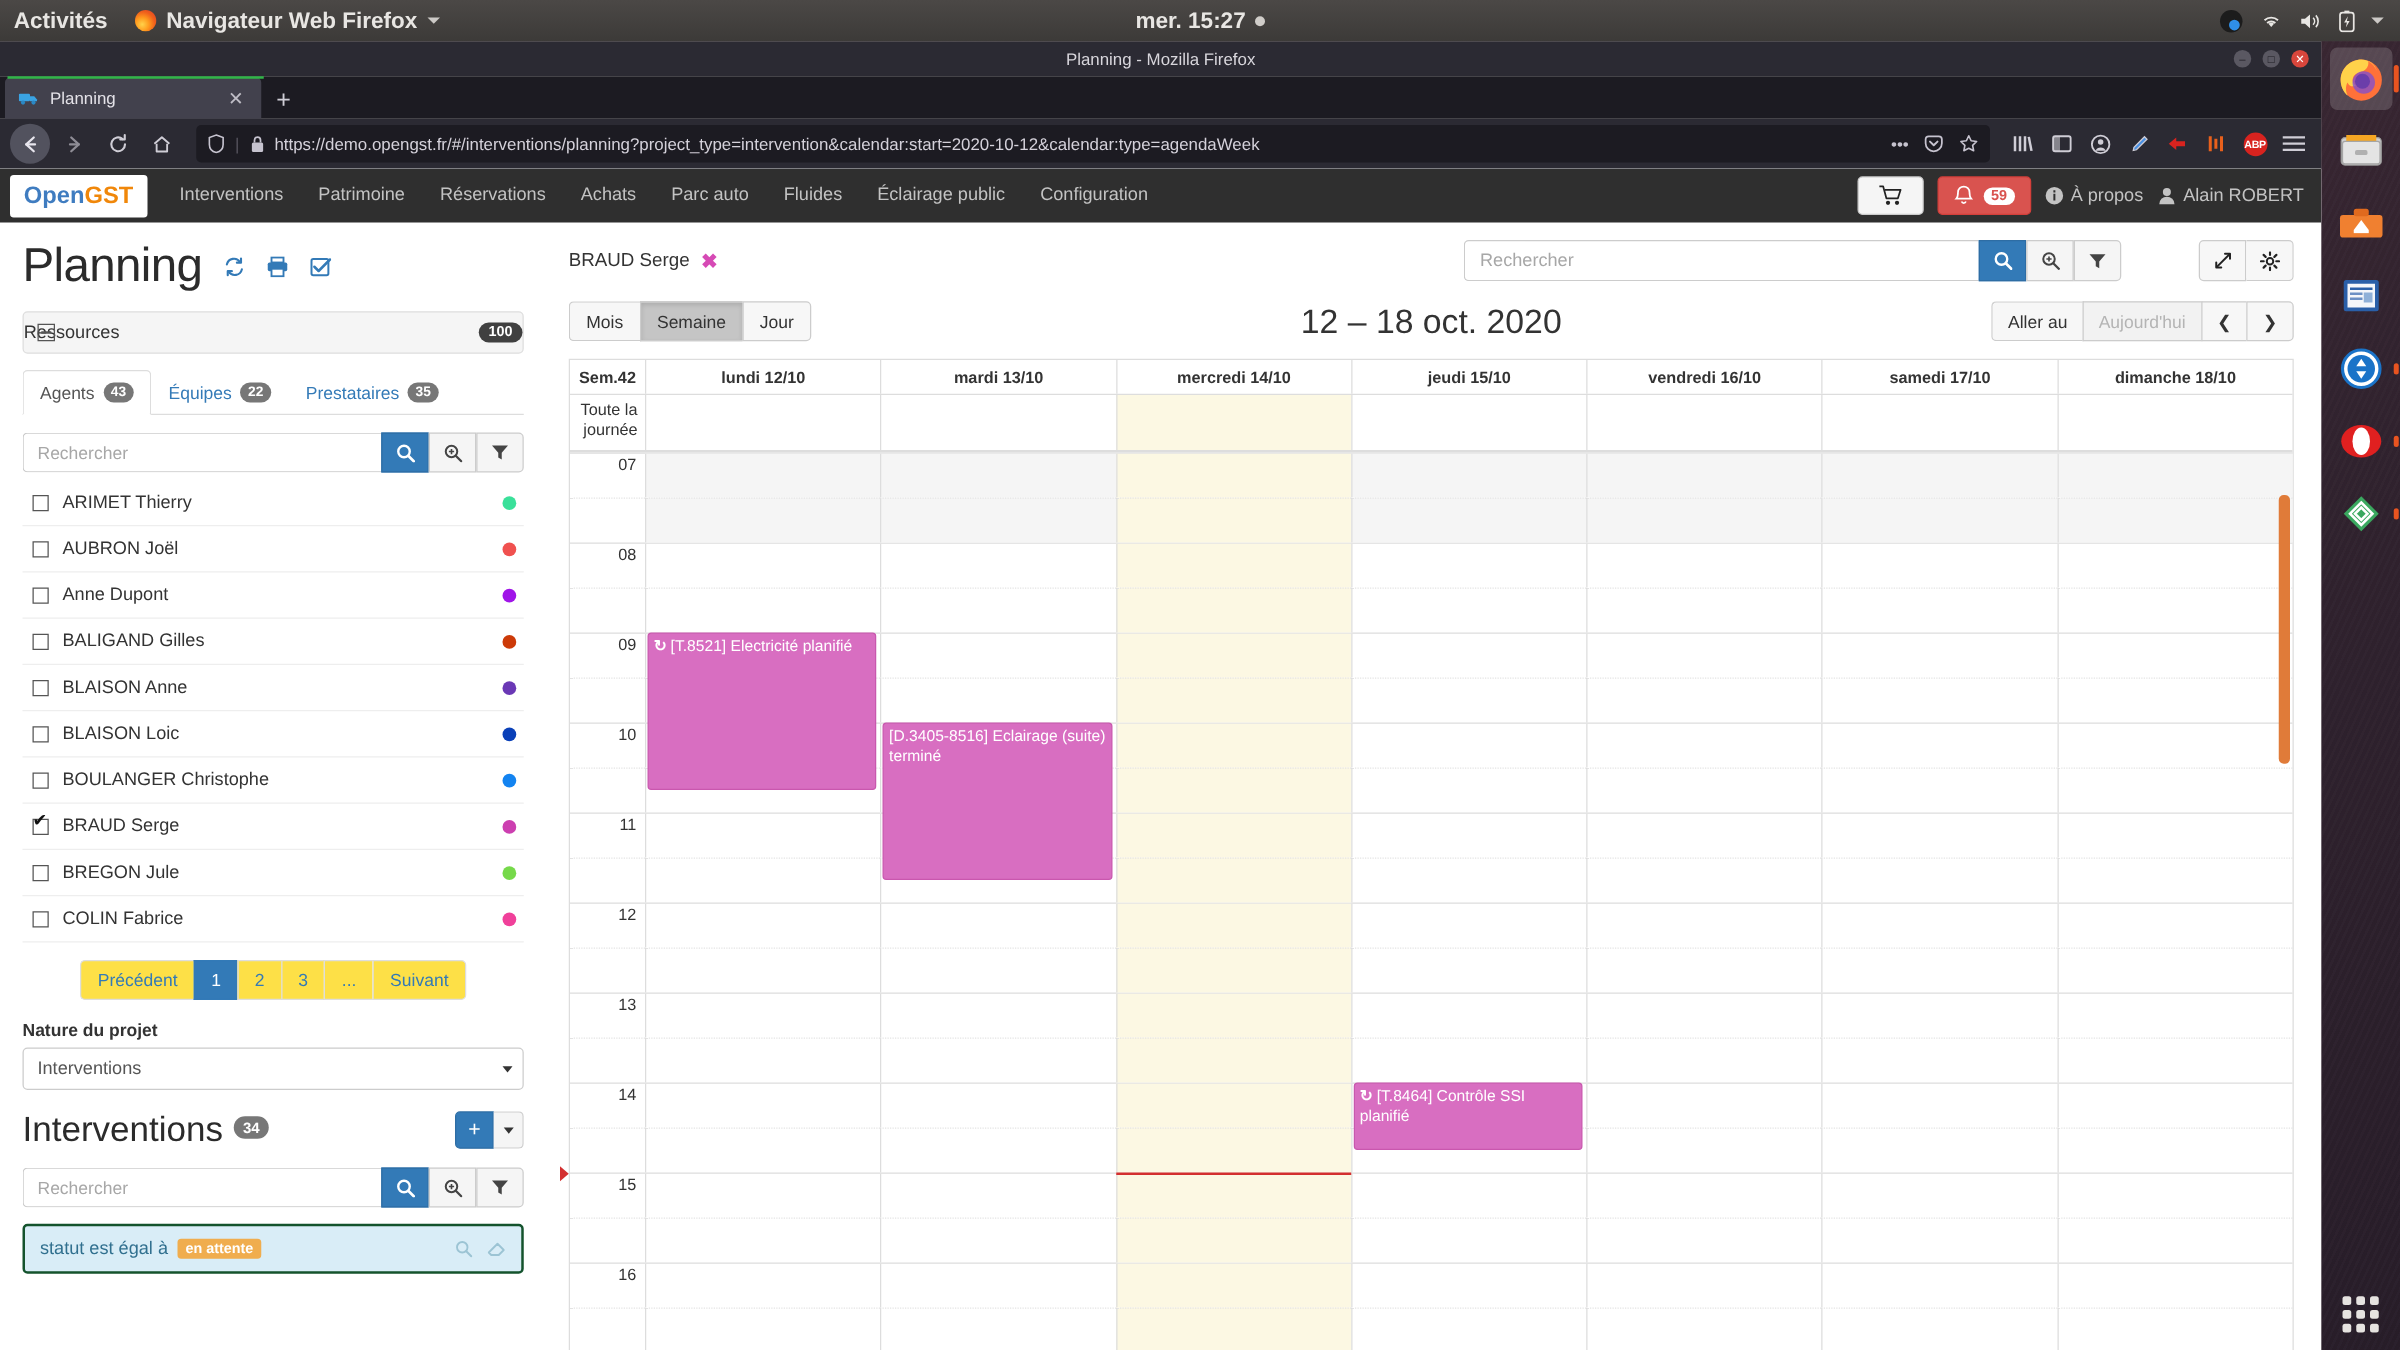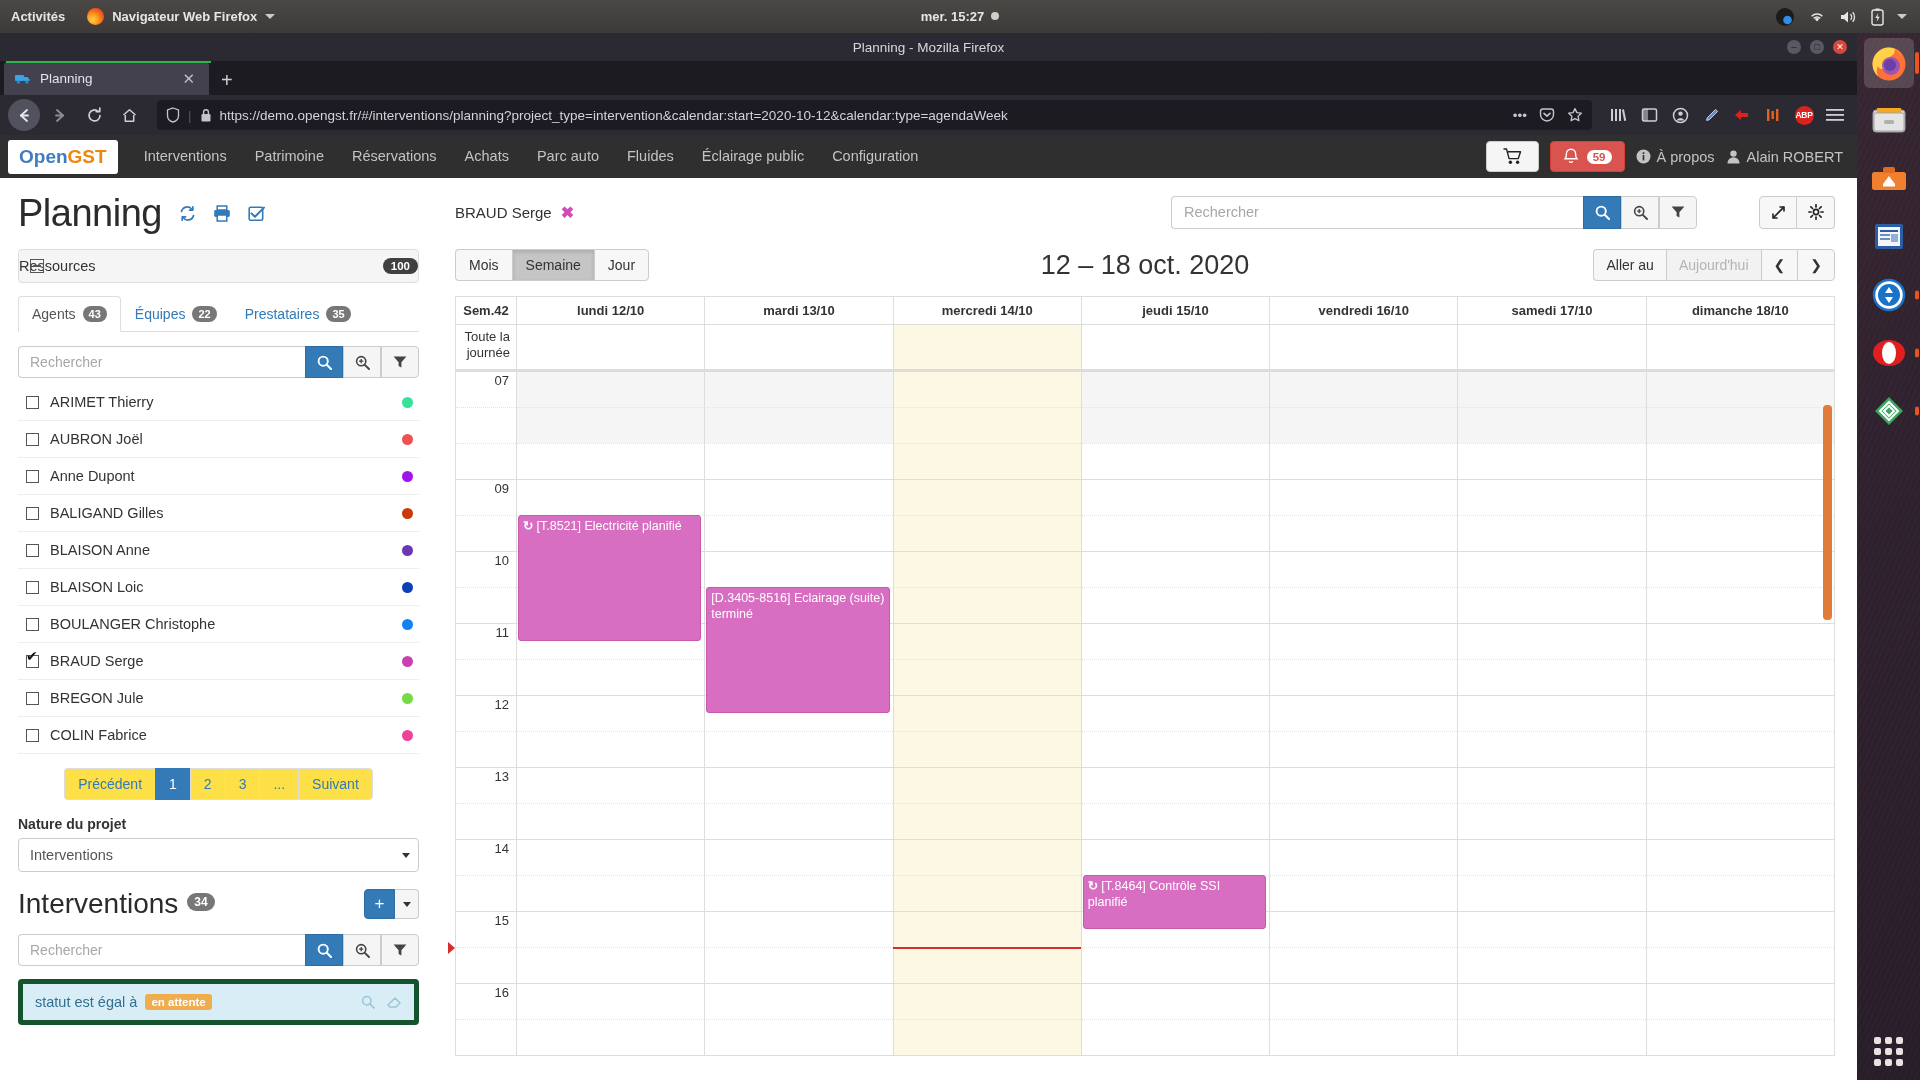--- a/index.html
+++ b/index.html
@@ -18,21 +18,21 @@
   }
   #desktop::after {
     content: ""; position: absolute; inset: 0;
     background: repeating-linear-gradient(115deg, rgba(255,255,255,0.018) 0 2px, rgba(0,0,0,0.02) 2px 5px);
   }
 
   
   #gnome-topbar {
     position: absolute; top: 0; left: 0; right: 0; height: 33px;
     background: linear-gradient(180deg, #4b4846 0%, #3c3a38 100%);
-    color: #e8e6e3; font-size: 13px;
+    color: #e8e6e3; font-size: 18px;
     display: flex; align-items: center; z-index: 60;
   }
   #gnome-topbar .tb-item { padding: 0 11px; display: flex; align-items: center; gap: 8px; height: 100%; }
   #gnome-topbar .tb-item.bold { font-weight: bold; }
   .ffx-mini {
     width: 17px; height: 17px; border-radius: 50%;
     background: radial-gradient(circle at 34% 68%, #ffd24a 0%, #ff9b1e 33%, #f0601b 62%, #d8372a 100%);
     display: inline-block;
   }
   .caret-dn { width: 0; height: 0; border-left: 5px solid transparent; border-right: 5px solid transparent; border-top: 5px solid #ccc9c6; }
@@ -164,21 +164,21 @@
 
   #inter-title-row { display: flex; align-items: center; margin-top: 16px; }
   #inter-title { font-size: 28px; color: #2b2b2b; }
   .badge-round-grey { background: #777; color: #fff; border-radius: 10px; font-size: 12px; font-weight: bold; padding: 2px 7px; margin-left: 9px; vertical-align: 7px; }
   #inter-actions { margin-left: auto; display: flex; }
   .btn-plus { background: #337ab7; border: 1px solid #2e6da4; color: #fff; width: 31px; height: 30px; display:flex; align-items:center; justify-content:center; border-radius: 4px 0 0 4px; font-size: 17px; }
   .btn-caret { background: #f5f5f5; border: 1px solid #ccc; border-left: none; width: 24px; height: 30px; display:flex; align-items:center; justify-content:center; border-radius: 0 4px 4px 0; }
   .btn-caret::after { content:""; border-left:4px solid transparent; border-right:4px solid transparent; border-top:5px solid #333; }
 
   .filter-chip {
-    margin-top: 13px; background: #d9edf7; border: 5px solid #14532d; border-radius: 4px;
+    margin-top: 13px; background: #d9edf7; border: 2px solid #14532d; border-radius: 4px;
     padding: 10px 12px; display: flex; align-items: center; font-size: 14.5px; color: #31708f;
   }
   .chip-tag { background: #f0ad4e; color: #fff; border-radius: 3px; font-size: 11.5px; font-weight: bold; padding: 2px 6px; margin-left: 8px; text-align: center; }
   .chip-icons { margin-left: auto; display: flex; gap: 12px; color: #9cc4d4; }
 
   
   #cal-panel { flex: 1; padding: 14px 22px 0 18px; overflow: hidden; display: flex; flex-direction: column; }
   #cal-toprow { display: flex; align-items: center; height: 40px; }
   #cal-selected { font-size: 15px; color: #333; display: flex; align-items: center; gap: 9px; }
   #cal-selected .x { color: #d64ab5; font-weight: bold; font-size: 16px; }
@@ -840,20 +840,30 @@
               <div class="trow minor shaded">
                 <div class="tgut"></div>
                 <div class="tcell"></div>
                 <div class="tcell"></div>
                 <div class="tcell today"></div>
                 <div class="tcell"></div>
                 <div class="tcell"></div>
                 <div class="tcell"></div>
                 <div class="tcell"></div>
               </div>
+              <div class="trow major">
+                <div class="tgut">08</div>
+                <div class="tcell"></div>
+                <div class="tcell"></div>
+                <div class="tcell today"></div>
+                <div class="tcell"></div>
+                <div class="tcell"></div>
+                <div class="tcell"></div>
+                <div class="tcell"></div>
+              </div>
               <div class="trow minor">
                 <div class="tgut"></div>
                 <div class="tcell"></div>
                 <div class="tcell"></div>
                 <div class="tcell today"></div>
                 <div class="tcell"></div>
                 <div class="tcell"></div>
                 <div class="tcell"></div>
                 <div class="tcell"></div>
               </div>

